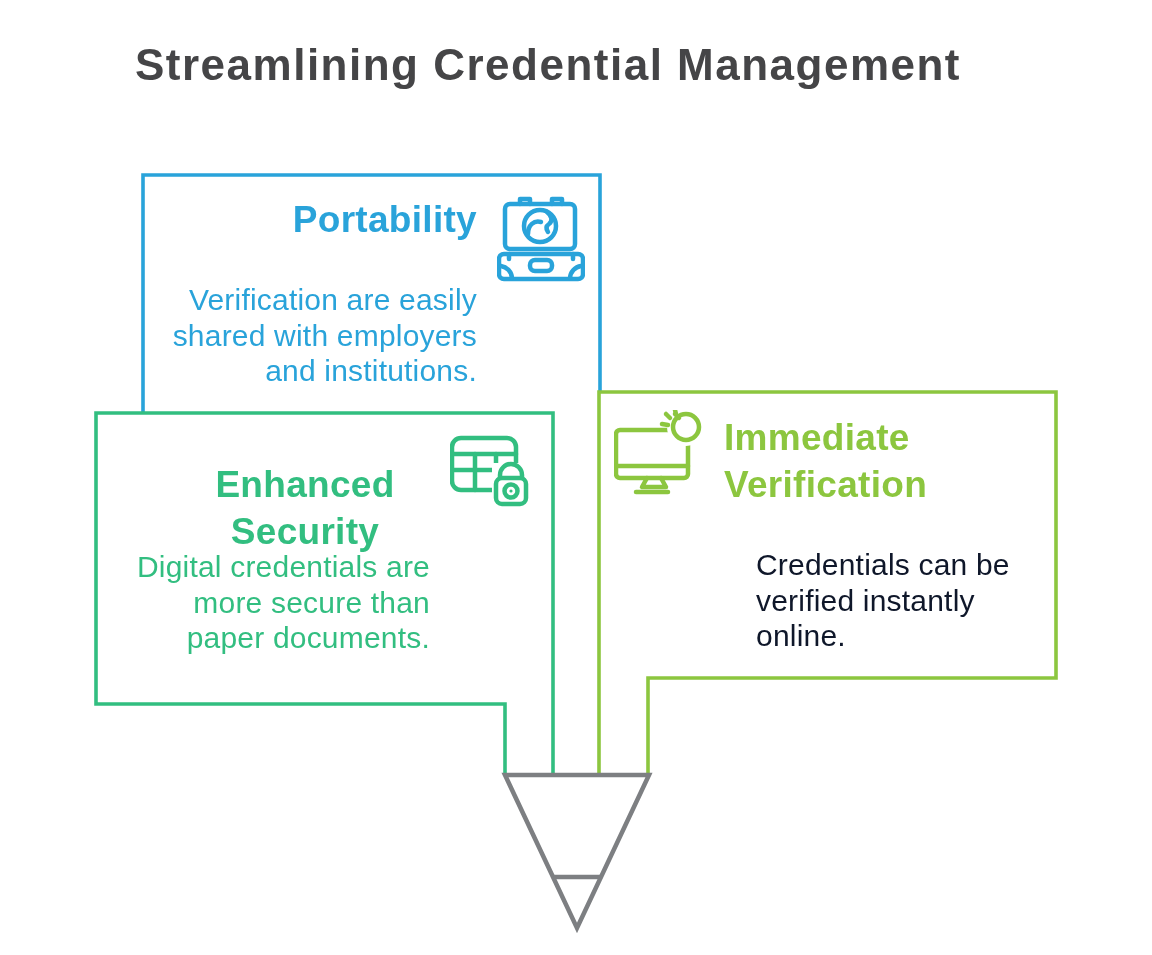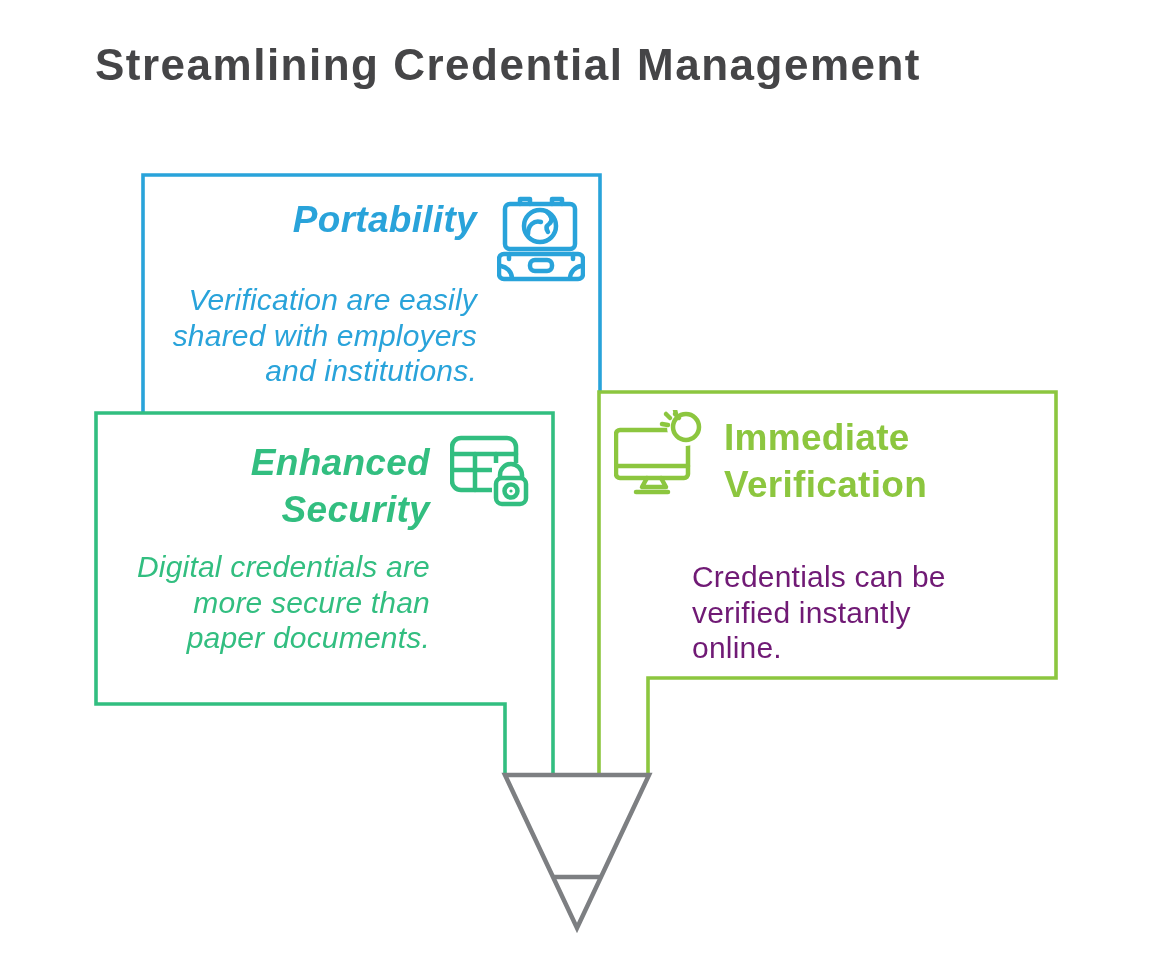--- a/index.html
+++ b/index.html
@@ -2,32 +2,32 @@
 <html><head>
 <meta charset="utf-8">
 <style>
   html, body { margin:0; padding:0; background:#ffffff; }
   .canvas {
     position:relative; width:1152px; height:955px; background:#ffffff;
     font-family:"Liberation Sans", sans-serif; overflow:hidden;
   }
   .title {
     position:absolute; top:40px; left:0; width:1016px; text-align:center;
-    font-size:44px; font-weight:bold; letter-spacing:1.5px;
+    font-size:44px; font-weight:bold; letter-spacing:1.5px;padding-left:40px;
   }
   .diagram { position:absolute; left:0; top:0; width:1152px; height:955px; }
   .heading {
     position:absolute; font-weight:bold; font-size:37px; line-height:47px;
     white-space:pre-line; letter-spacing:0.3px;
   }
   .body-text {
     position:absolute; font-size:30px; line-height:35.5px;
     white-space:pre-line; letter-spacing:0.2px;
   }
-  .align-right { text-align:right;font-style:italic; }
+  .align-right { text-align:right; }
   .icon { position:absolute; }
 </style>
 </head>
 <body>
 
 <div class="canvas">
 
   <div class="title" style="color: rgb(69, 69, 71);">Streamlining Credential Management</div>
 
   <svg class="diagram" viewBox="0 0 1152 955">
@@ -60,21 +60,21 @@
       <path d="M84,71 a13,13 0 0 0 -11,12"></path>
       <path d="M12,59 v5"></path>
       <path d="M76,59 v5"></path>
     </g>
   </svg>
 
   <div class="body-text align-right" style="left: 147px; top: 282px; width: 330px; color: rgb(41, 163, 218);">Verification are easily
 shared with employers
 and institutions.</div>
 
-  <div class="heading align-right" style="left: 180px; top: 439px; width: 250px; color: rgb(50, 190, 128);">Enhanced
+  <div class="heading align-right" style="left: 180px; top: 461px; width: 250px; color: rgb(50, 190, 128); text-align: center;">Enhanced
 Security</div>
 
   <svg class="icon" style="left:450px; top:430px;" width="84" height="84" viewBox="0 0 84 84">
     <g fill="none" stroke-width="4.5" stroke-linecap="round" stroke-linejoin="round" stroke="#32BE80">
       <rect x="2" y="8" width="64" height="52" rx="9"></rect>
       <line x1="2" y1="24" x2="66" y2="24"></line>
       <line x1="2" y1="40" x2="58" y2="40"></line>
       <line x1="25" y1="24" x2="25" y2="60"></line>
       <line x1="46" y1="24" x2="46" y2="40"></line>
       <rect x="42" y="33" width="42" height="50" fill="#ffffff" stroke="none"></rect>
@@ -100,17 +100,17 @@
       <line x1="61" y1="4" x2="65" y2="8"></line>
       <line x1="48" y1="14" x2="54" y2="15"></line>
       <line x1="52" y1="4" x2="56" y2="8"></line>
       <line x1="61" y1="0" x2="62" y2="4"></line>
     </g>
   </svg>
 
   <div class="heading" style="left: 724px; top: 414px; width: 340px; color: rgb(140, 198, 63);">Immediate
 Verification</div>
 
-  <div class="body-text" style="left: 692px; top: 547px; width: 310px; color: #701a75; margin-top: 12px;">Credentials can be
+  <div class="body-text" style="left: 756px; top: 547px; width: 310px; color: #0f172a;">Credentials can be
 verified instantly
 online.</div>
 
 </div>
 
 </body></html>

